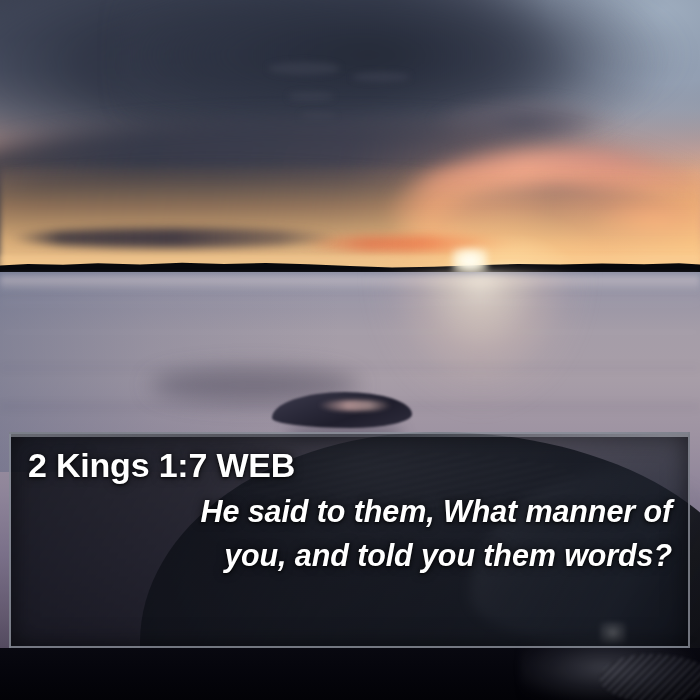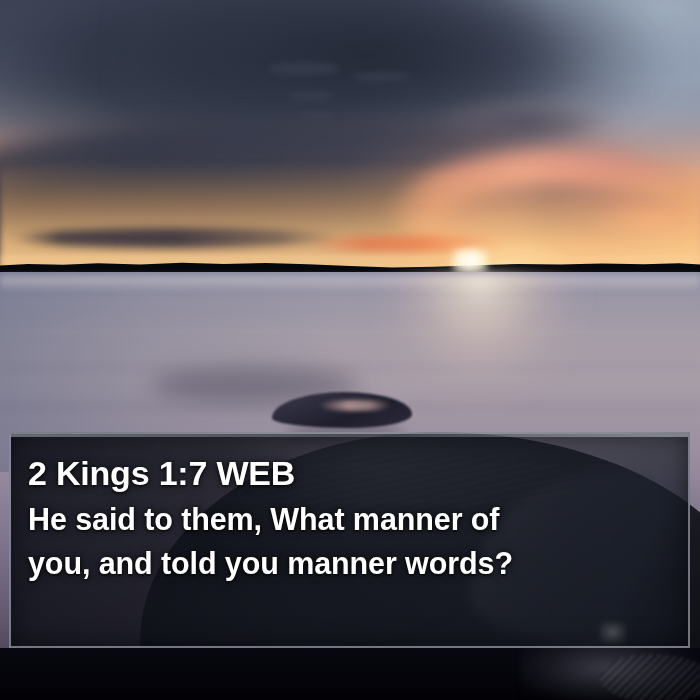--- a/index.html
+++ b/index.html
@@ -452,21 +452,21 @@
     box-sizing: border-box;
     border: 2px solid rgba(196,202,214,0.55);
     background: linear-gradient(118deg,
         rgba(10,12,20,0.86) 0%,
         rgba(12,14,22,0.78) 28%,
         rgba(16,19,28,0.62) 50%,
         rgba(20,24,34,0.58) 68%,
         rgba(26,31,42,0.70) 88%,
         rgba(16,19,28,0.82) 100%);
     box-shadow: inset 0 0 24px rgba(0,0,0,0.55);
-    padding: 19px 16px 0 17px;
+    padding: 11px 16px 0 17px;
     overflow: hidden;
   }
   #verse-card::before {
     
     content: "";
     position: absolute;
     left: 0; top: 0; right: 0; height: 3px;
     background: linear-gradient(to right,
        rgba(230,234,244,0.40), rgba(200,206,220,0.22) 55%, rgba(230,234,244,0.45));
     pointer-events: none;
@@ -482,25 +482,27 @@
     color: #ffffff;
     letter-spacing: -0.2px;
     text-shadow: 0 1px 3px rgba(0,0,0,0.9), 0 0 10px rgba(0,0,0,0.7);
     white-space: nowrap;
   }
 
   #verse-body {
     margin: 4px 0 0 0;
     font-family: "Liberation Sans", sans-serif;
     font-weight: bold;
+    font-style: italic;
     font-size: 30.5px;
     line-height: 44px;
     color: #ffffff;
     letter-spacing: -0.1px;
     text-shadow: 0 1px 3px rgba(0,0,0,0.9), 0 0 10px rgba(0,0,0,0.75);
+    text-align: right;
   }
   #verse-body .vline { display: block; white-space: nowrap; }
 </style>
 </head>
 <body>
 
 <div id="scene">
 
   <div class="sky">
     <div class="sky-blue-right"></div>
@@ -544,17 +546,17 @@
   <div class="rock-big-edge"></div>
   <div class="rock-base-dark"></div>
   <div class="rock-bottom-right"></div>
   <div class="rock-bottom-right2"></div>
   <div class="rock-spark"></div>
 
   <div id="verse-card">
     <div id="verse-ref">2 Kings 1:7 WEB</div>
     <div id="verse-body">
       <span class="vline">He said to them, What manner of</span>
-      <span class="vline">you, and told you manner words?</span>
+      <span class="vline">you, and told you them words?</span>
     </div>
   </div>
 
 </div>
 
 </body></html>

